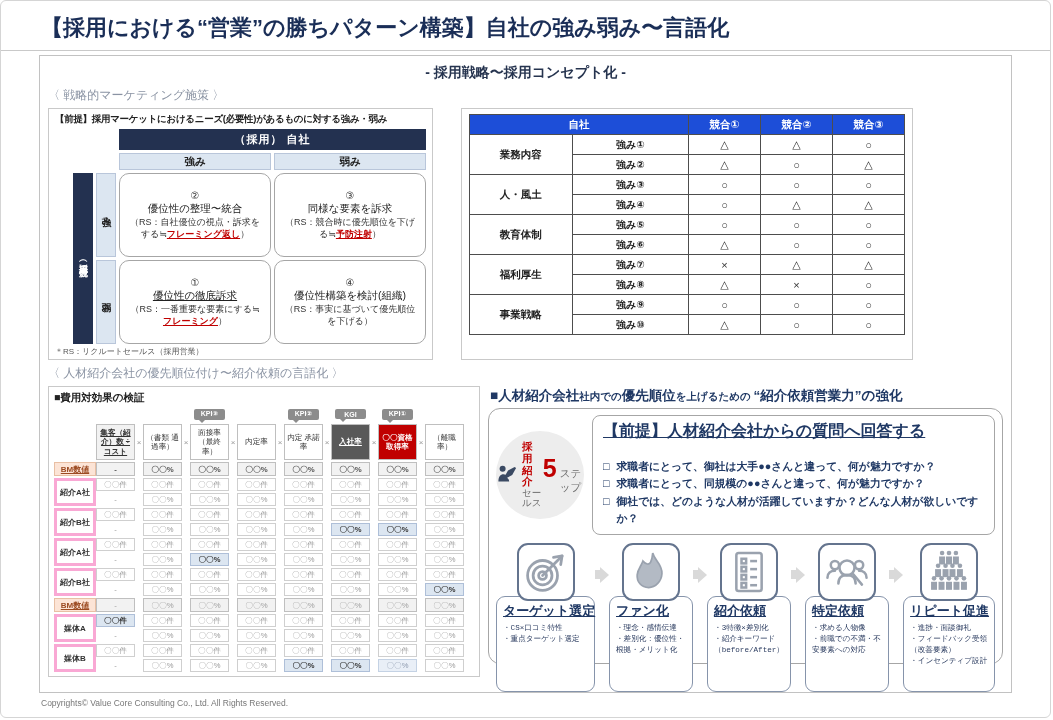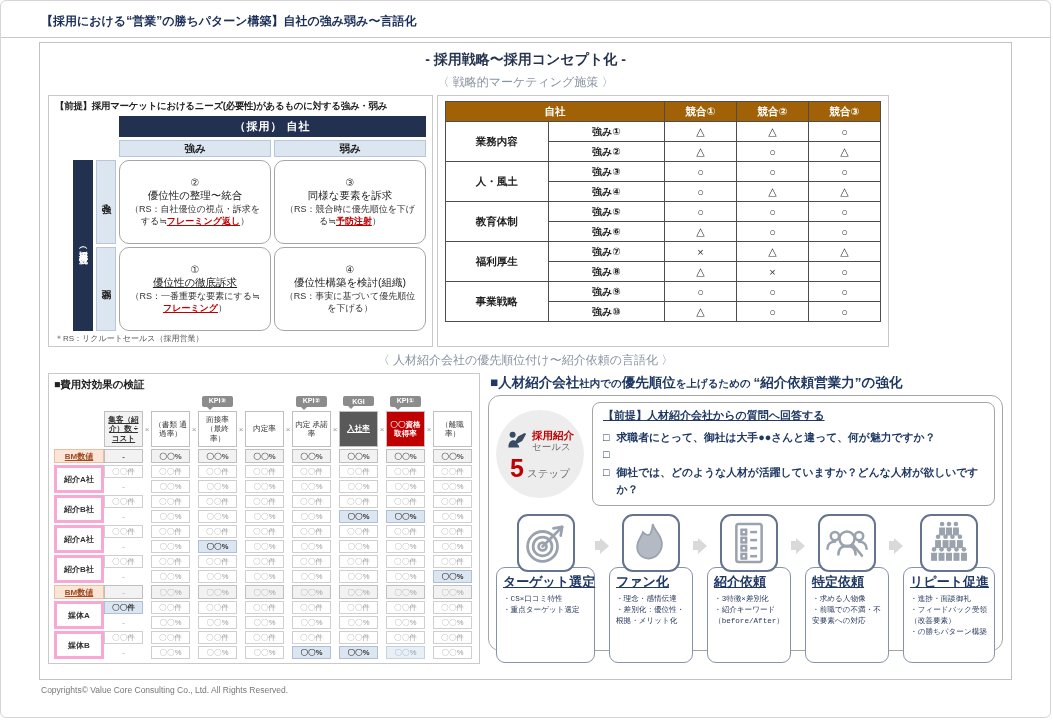--- a/index.html
+++ b/index.html
@@ -1,25 +1,25 @@
 <!DOCTYPE html>
 <html><head>
 <meta charset="utf-8">
 <style>
   * { box-sizing: border-box; margin: 0; padding: 0; }
   html,body { width:1053px; height:720px; background:#fff; font-family:"Liberation Sans","DejaVu Sans",sans-serif; }
   .page { position:relative; width:1051px; height:718px; border:1px solid #d5d5d5; border-radius:6px; background:#fff; overflow:hidden; }
-  .page-title { font-size:12px; font-weight:bold; color:#1a2e57; padding:12px 0 7px 40px; }
+  .page-title { font-size:22px; font-weight:bold; color:#1a2e57; padding:12px 0 7px 40px; }
   .title-rule { border:none; border-top:1px solid #c9c9c9; margin:0; }
   .main-frame { margin:4px 38px 0; border:1px solid #c2c2c2; padding:4px 8px 6px; height:638px; }
   .main-heading { text-align:center; font-size:14px; font-weight:bold; color:#26344f; margin-top:4px; }
-  .section-label { text-align:center; font-size:12px; color:#8a93a3; margin:5px 0 4px; }
+  .section-label { text-align:left; font-size:12px; color:#8a93a3; margin:5px 0 4px; }
 
   
-  .row-top { display:flex; gap:4px; justify-content:flex-start; }
+  .row-top { display:flex; gap:28px; justify-content:flex-start; }
   .matrix-panel { width:385px; border:1px solid #c9c9c9; padding:4px 6px 2px; flex:none; }
   .mx-caption { font-size:9.5px; font-weight:bold; color:#222; margin-bottom:3px; letter-spacing:-0.3px; }
   .mx-grid { display:grid; grid-template-columns:20px 20px 1fr 1fr; grid-template-rows:21px 17px 84px 84px; gap:3px;padding-left:18px; }
   .mx-dark { background:#233150; color:#fff; font-weight:bold; display:flex; align-items:center; justify-content:center; }
   .mx-top { grid-column:3/5; grid-row:1; font-size:11px; letter-spacing:1px; }
   .mx-left { grid-column:1; grid-row:3/5; font-size:9px; }
   .mx-lite { background:#dce6f1; border:1px solid #b9c6da; color:#222; font-weight:bold; display:flex; align-items:center; justify-content:center; }
   .mx-cl1 { grid-column:3; grid-row:2; font-size:10.5px; }
   .mx-cl2 { grid-column:4; grid-row:2; font-size:10.5px; }
   .mx-rl1 { grid-column:2; grid-row:3; font-size:9.5px; }
@@ -32,31 +32,31 @@
   .quad-title { font-size:10.5px; font-weight:normal; color:#222; margin:1px 0; }
   .quad-title.u { text-decoration:underline; }
   .quad-rs { font-size:9px; color:#333; line-height:1.3; }
   .kw { color:#c00000; font-weight:bold; text-decoration:underline; }
   .mx-footnote { font-size:8px; color:#555; margin-top:2px; }
 
   .comparison-panel { width:452px; border:1px solid #c9c9c9; padding:5px 7px; flex:none; }
   .cmp-title { font-size:15px; font-weight:bold; color:#1c1c1c; margin-bottom:4px; }
   .cmp-table { border-collapse:collapse; width:100%; }
   .cmp-table th, .cmp-table td { border:1px solid #4d4d4d; text-align:center; }
-  .cmp-table th { background:#a16207; color:#fff; font-size:10.5px; height:20px; font-weight:bold; }
+  .cmp-table th { background:#1d4ed8; color:#fff; font-size:10.5px; height:20px; font-weight:bold; }
   td.cat { font-weight:bold; font-size:10.5px; color:#222; width:104px; }
   td.sub { font-weight:bold; font-size:10px; color:#222; width:118px; height:20px; }
   td.mark { font-size:11px; color:#333; width:73px; }
 
   
   .row-bottom { display:flex; gap:8px; }
   .cost-panel { width:432px; border:1px solid #c9c9c9; padding:4px 5px; flex:none; }
   .cost-title { font-size:10.5px; font-weight:bold; color:#222; margin-bottom:1px; }
   .cost-row { display:flex; align-items:stretch; margin-top:2px; }
-  .c-label { width:50px; flex:none; display:flex; align-items:center; justify-content:center; font-size:8px; text-align:center; }
+  .c-label { width:42px; flex:none; display:flex; align-items:center; justify-content:center; font-size:8px; text-align:center; }
   .c-slot { width:39px; flex:none; display:flex; flex-direction:column; justify-content:center; }
   .c-sep { width:8px; flex:none; display:flex; align-items:center; justify-content:center; color:#999; font-size:8px; }
   .badge-row { margin-top:0; height:16px; }
   .badge { margin:0 auto; width:31px; background:#8c8c8c; color:#fff; font-size:7px; font-weight:bold; text-align:center; border-radius:2px; padding:1.5px 0; position:relative; }
   .badge::after { content:""; position:absolute; left:5px; top:100%; border:3px solid transparent; border-top-color:#8c8c8c; }
   .cost-head { height:36px; display:flex; align-items:center; justify-content:center; text-align:center; font-size:7.6px; line-height:1.2; border:1px solid #bfbfbf; padding:1px; color:#333; background:#fff; }
   .h-gray { background:#f2f2f2; font-weight:bold; text-decoration:underline; }
   .h-dark { background:#595959; color:#fff; font-weight:bold; text-decoration:underline; }
   .h-red  { background:#c00000; color:#fff; font-weight:bold; }
   .bm-label { background:#fce4d6; border:1px solid #e8bfa4; color:#9c4a21; font-weight:bold; text-decoration:underline; height:14px; }
@@ -67,30 +67,30 @@
   .dbox + .dbox { margin-top:2px; }
   .dbox.nob { border-color:transparent; }
   .dbox.hl { background:#dce6f1; border-color:#aebfd8; color:#333; font-weight:bold; }
   .dbox.hll { background:#e9eff7; border-color:#c4d2e4; color:#8d9aae; }
 
   .referral-panel { flex:1; min-width:0; }
   .ref-title { color:#1f3864; font-weight:bold; margin:0 0 3px 2px; white-space:nowrap; }
   .seg-big { font-size:13.5px; } .seg-small { font-size:10.5px; }
   .ref-box { border:1.5px solid #a6a6a6; border-radius:12px; padding:6px 7px; background:#fff; height:256px; }
   .ref-top { display:flex; align-items:center; }
-  .circle { width:88px; height:88px; flex:none; border-radius:50%; background:#ededed; display:flex; flex-direction:column; align-items:center; justify-content:center; }
+  .circle { width:88px; height:88px; flex:none; border-radius:50%; background:#ededed; display:flex; align-items:center; justify-content:center; }
   .circle-r1 { display:flex; align-items:center; gap:2px; }
   .circle-txts { display:flex; flex-direction:column; line-height:1.1; }
   .c-red { color:#c00000; font-size:10.5px; font-weight:bold; }
   .c-gray { color:#6f6f6f; font-size:9.5px; }
   .circle-r2 { display:flex; align-items:baseline; gap:3px; margin-top:1px; }
   .big5 { color:#c00000; font-size:25px; font-weight:bold; line-height:1; }
   .step-word { color:#6f6f6f; font-size:10.5px; }
   .premise { flex:1; margin-left:8px; border:1.3px solid #a6a6a6; border-radius:8px; padding:5px 10px 6px; }
-  .premise-title { font-size:11px; font-weight:bold; color:#1f3864; text-decoration:underline; margin-bottom:6px; }
+  .premise-title { font-size:16px; font-weight:bold; color:#1f3864; text-decoration:underline; margin-bottom:16px; }
   .p-bullet { display:flex; gap:7px; font-size:10.8px; font-weight:bold; color:#1f3864; line-height:1.62; }
   .steps-row { display:flex; align-items:flex-start; margin-top:8px; justify-content:space-between; }
   .step-group { width:99px; display:flex; flex-direction:column; align-items:center; }
   .tile { width:58px; height:58px; border:2px solid #64748e; border-radius:11px; background:#fff; display:flex; align-items:center; justify-content:center; position:relative; z-index:2; }
   .tile svg { width:46px; height:46px; }
   .step-card { width:100%; border:1.2px solid #8694ab; border-radius:9px; background:#fff; margin-top:-5px; padding:5px 5px 4px 6px; min-height:96px; z-index:1; }
   .step-card-title { font-size:13px; font-weight:bold; color:#1f3864; text-decoration:underline; margin-bottom:3px; white-space:nowrap; }
   .step-bullet { font-size:7.6px; color:#2a3b5f; line-height:1.45;font-family:Liberation Mono, monospace; }
   .step-arrow { display:flex; align-items:center; margin-top:24px; }
   .arrow-bar { width:5px; height:9px; background:#d9d9d9; }
@@ -647,20 +647,21 @@
             </div>
             <div class="premise">
               <div class="premise-title">【前提】人材紹介会社からの質問へ回答する</div>
               <div id="premise-bullets">
                   <div class="p-bullet">
                     <span>□</span>
                     <span>求職者にとって、御社は大手●●さんと違って、何が魅力ですか？</span>
                   </div>
                   <div class="p-bullet">
                     <span>□</span>
+                    <span>求職者にとって、同規模の●●さんと違って、何が魅力ですか？</span>
                   </div>
                   <div class="p-bullet">
                     <span>□</span>
                     <span>御社では、どのような人材が活躍していますか？どんな人材が欲しいですか？</span>
                   </div>
                 </div>
             </div>
           </div>
           <div class="steps-row" id="steps-row">
               <div class="step-group">
@@ -801,21 +802,21 @@
                     <g transform="translate(33,28)">
                       <circle cx="0" cy="-2.5" r="2"></circle>
                       <path d="M-2.6 0.5 h5.2 v7 h-5.2 z"></path>
                     </g>
                   </svg>
                 </div>
                 <div class="step-card">
                   <div class="step-card-title">リピート促進</div>
                   <div class="step-bullet">・進捗・面談御礼</div>
                   <div class="step-bullet">・フィードバック受領（改善要素）</div>
-                  <div class="step-bullet">・の勝ちパターン構築</div>
+                  <div class="step-bullet">・インセンティブ設計</div>
                 </div>
               </div>
             </div>
         </div>
       </div>
     </div>
   </div>
 
   <div class="footer">Copyrights© Value Core Consulting Co., Ltd.  All Rights Reserved.</div>
 </div>

